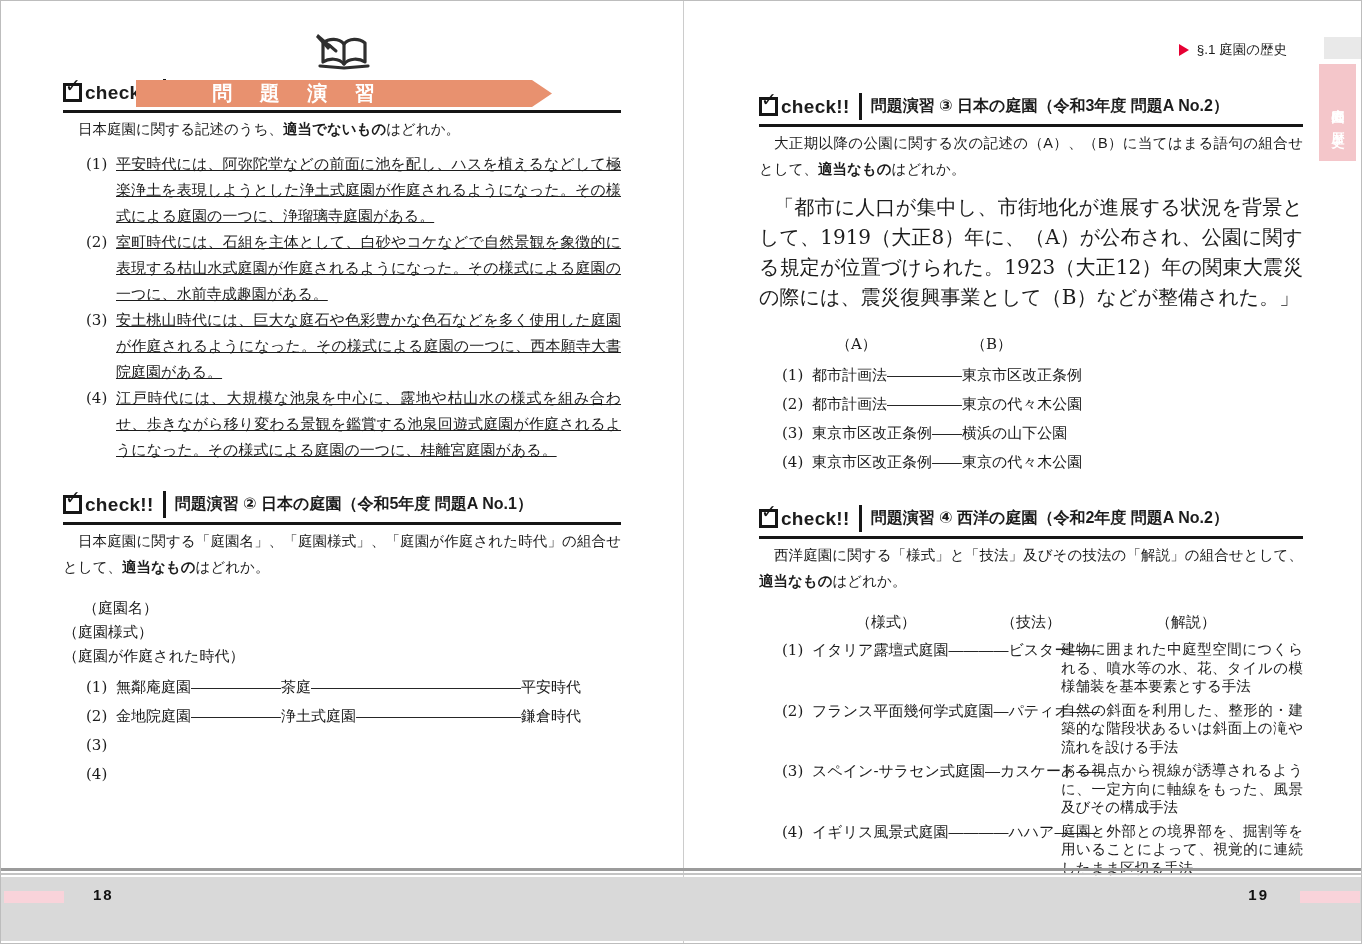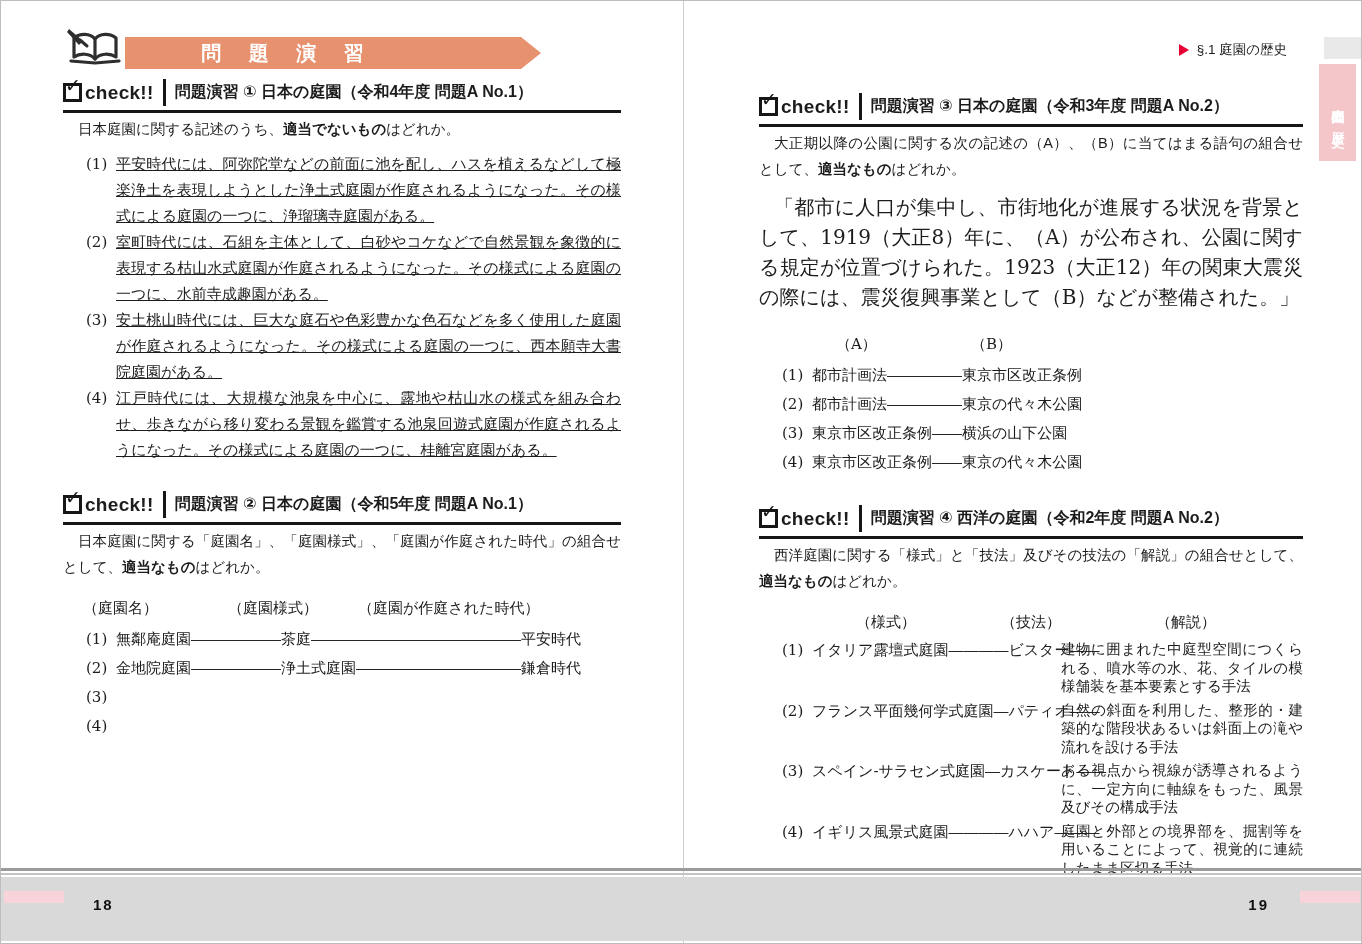--- a/index.html
+++ b/index.html
@@ -11,21 +11,21 @@
   }
   .page-divider {
     position:absolute; left:680px; top:0; width:1px; height:944px;
     background:#cccccc; border-left:2px solid #fff; border-right:2px solid #fff; z-index:4;
   }
   .page { position:absolute; top:0; height:944px; box-sizing:border-box; }
   .page-left  { left:0;   width:680px; padding:30px 60px 0 62px; }
   .page-right { left:682px; width:680px; padding:82px 60px 0 76px; }
 
   
-  .top-row { display:flex; align-items:flex-end; height:38px; margin-left:2px; }
+  .top-row { display:flex; align-items:center; height:38px; margin-left:2px;flex-direction:column; }
   .book-icon { flex:none; margin-top:1px; }
   .banner {
     position:relative; margin-left:2px; margin-top:6px; width:416px; height:32px;
     background:var(--banner-salmon,#E8916F);
     clip-path:polygon(0 0, calc(100% - 20px) 0, 100% 50%, calc(100% - 20px) 100%, 0 100%);
     display:flex; align-items:center; justify-content:center;
   }
   .banner-label {
     color:#fff; font-weight:bold; font-size:20px; letter-spacing:11px;
     padding-right:90px; font-family:"Liberation Sans","DejaVu Sans",sans-serif;
@@ -58,21 +58,21 @@
   .intro .bold { font-weight:bold; }
 
   
   .items { margin-top:9px; }
   .item { display:flex; font-size:15px; line-height:26px; }
   .item-num { flex:none; width:30px; margin-left:23px; }
   .item-text { flex:1; text-align:justify;text-decoration:underline; }
 
   
   .cols { display:flex; font-size:15px; line-height:24px; }
-  .q2-cols { margin-top:16px; }
+  .q2-cols { margin-top:16px;flex-direction:column; }
   .q2-cols .c1 { margin-left:20px; width:145px; }
   .q2-cols .c2 { width:130px; }
   .qrows { margin-top:5px; }
   .qrow { display:flex; font-size:15px; line-height:29px; white-space:nowrap; }
   .qrow-num { flex:none; width:30px; margin-left:23px; }
 
   .quote { font-size:20px; line-height:30px; margin-top:10px; text-indent:15px; text-align:justify; }
 
   .ab-cols { margin-top:3px; }
   .ab-cols .c1 { margin-left:77px; width:135px; }
@@ -110,21 +110,21 @@
   }
 
   
   .footer-rule1 { position:absolute; top:867px; left:0; width:1362px; height:3px; background:#9b9b9b; z-index:5; }
   .footer-rule2 { position:absolute; top:872px; left:0; width:1362px; height:2px; background:#c4c4c4; z-index:5; }
   .footer-band  { position:absolute; top:876px; left:0; width:1362px; height:64px; background:var(--band-gray,#D9D9D9); z-index:5; }
   .pink-bar { position:absolute; top:14px; width:60px; height:12px; background:var(--footer-pink,#F9D3DA); }
   .pink-bar.left { left:3px; }
   .pink-bar.right { right:3px; }
   .page-number {
-    position:absolute; top:19px; font-weight:bold; font-size:15px; letter-spacing:2px; color:#111;
+    position:absolute; top:9px; font-weight:bold; font-size:15px; letter-spacing:2px; color:#111;
     font-family:"Liberation Sans","DejaVu Sans",sans-serif;
   }
   .page-number.left { left:92px; }
   .page-number.right { right:94px; }
 </style>
 </head>
 <body>
 
 <div class="spread">
 

